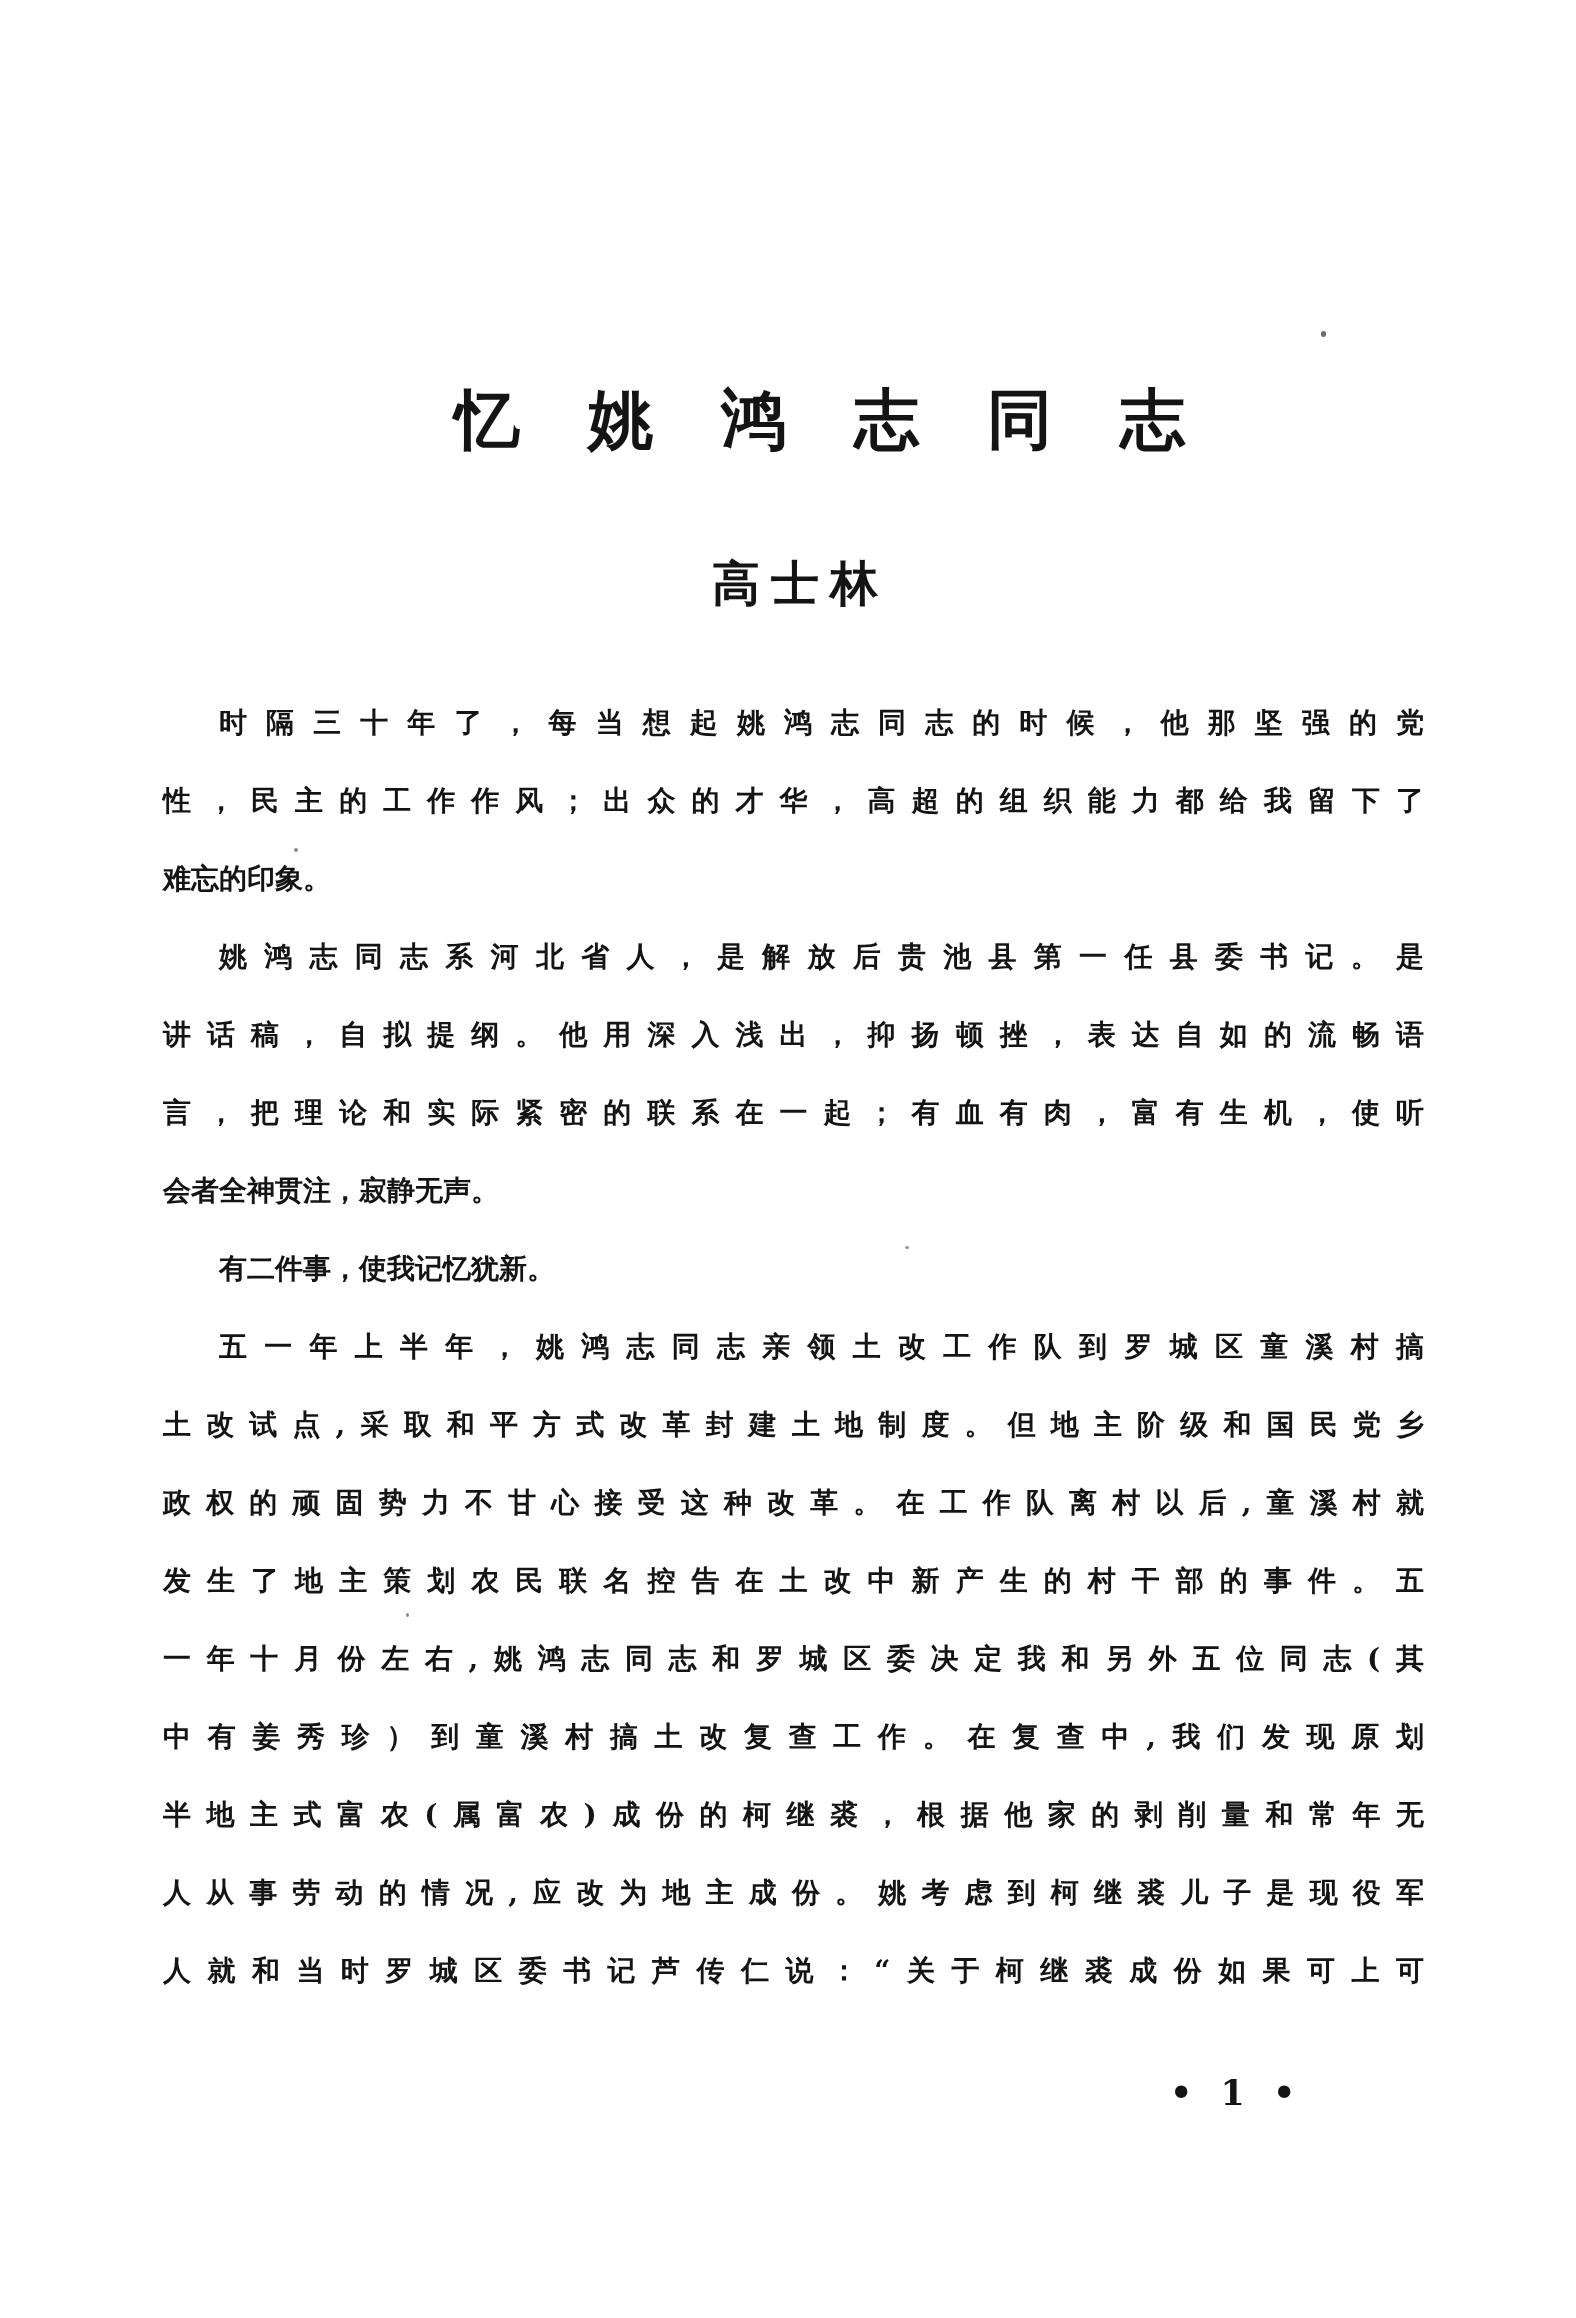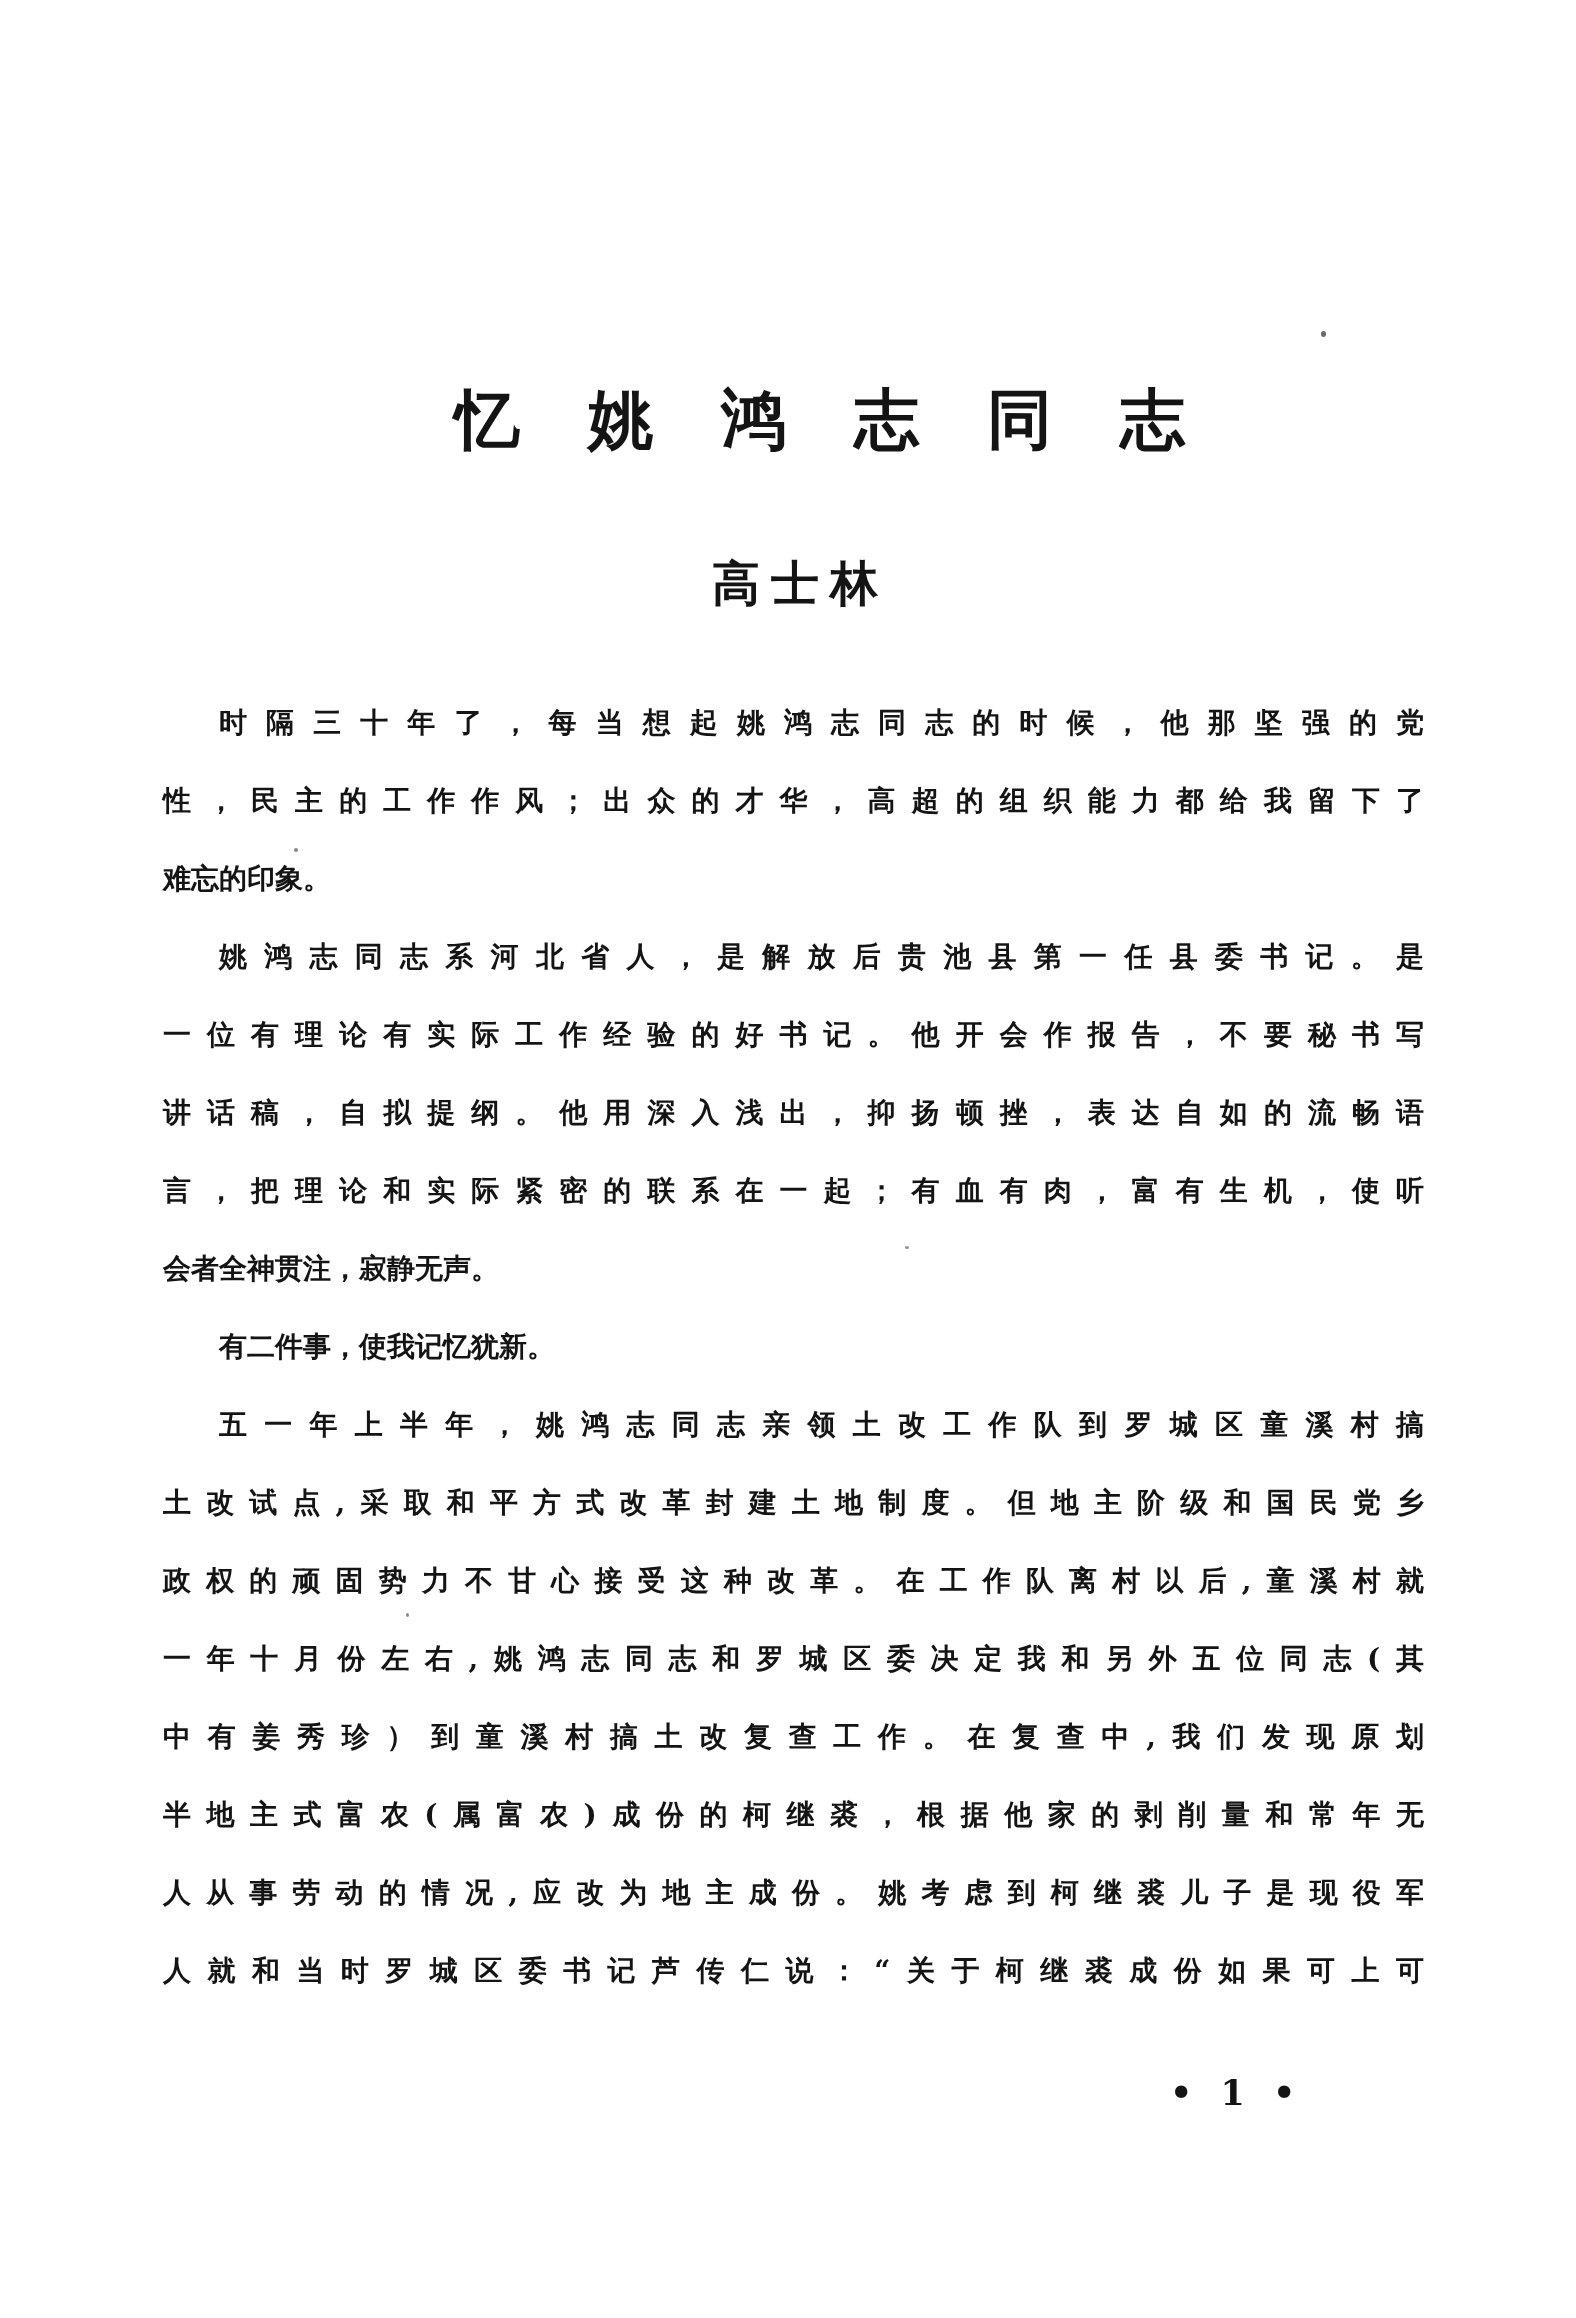--- a/index.html
+++ b/index.html
@@ -96,28 +96,28 @@
 
   <h1 class="title">忆姚鸿志同志</h1>
 
   <div class="author">高士林</div>
 
   <div class="body-text">
     <div class="line fill indent">时隔三十年了，每当想起姚鸿志同志的时候，他那坚强的党</div>
     <div class="line fill">性，民主的工作作风；出众的才华，高超的组织能力都给我留下了</div>
     <div class="line">难忘的印象。</div>
     <div class="line fill indent">姚鸿志同志系河北省人，是解放后贵池县第一任县委书记。是</div>
-    <div class="line fill">一位有理论有实际工作经验的好书记。他开会作报告，不要秘书写</div>
     <div class="line fill">讲话稿，自拟提纲。他用深入浅出，抑扬顿挫，表达自如的流畅语</div>
     <div class="line fill">言，把理论和实际紧密的联系在一起；有血有肉，富有生机，使听</div>
     <div class="line">会者全神贯注，寂静无声。</div>
     <div class="line indent">有二件事，使我记忆犹新。</div>
     <div class="line fill indent">五一年上半年，姚鸿志同志亲领土改工作队到罗城区童溪村搞</div>
     <div class="line fill">土改试点,采取和平方式改革封建土地制度。但地主阶级和国民党乡</div>
     <div class="line fill">政权的顽固势力不甘心接受这种改革。在工作队离村以后,童溪村就</div>
+    <div class="line fill">发生了地主策划农民联名控告在土改中新产生的村干部的事件。五</div>
     <div class="line fill">一年十月份左右,姚鸿志同志和罗城区委决定我和另外五位同志(其</div>
     <div class="line fill">中有姜秀珍）到童溪村搞土改复查工作。在复查中,我们发现原划</div>
     <div class="line fill">半地主式富农(属富农)成份的柯继裘，根据他家的剥削量和常年无</div>
     <div class="line fill">人从事劳动的情况,应改为地主成份。姚考虑到柯继裘儿子是现役军</div>
     <div class="line fill">人就和当时罗城区委书记芦传仁说：“关于柯继裘成份如果可上可</div>
   </div>
 
   <div class="pageno">• 1 •</div>
 
   <div class="speck s1"></div>

